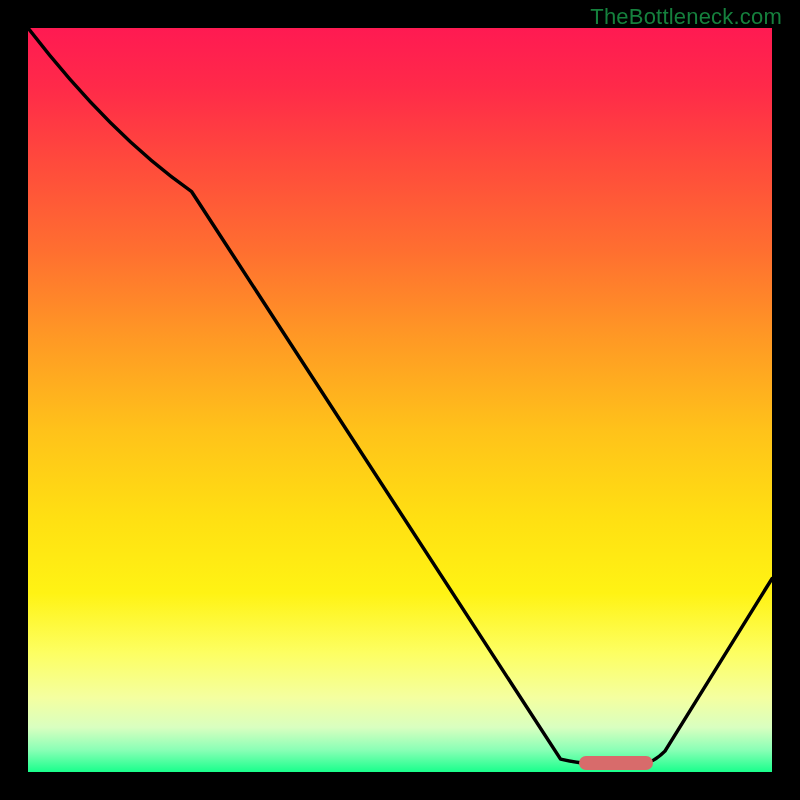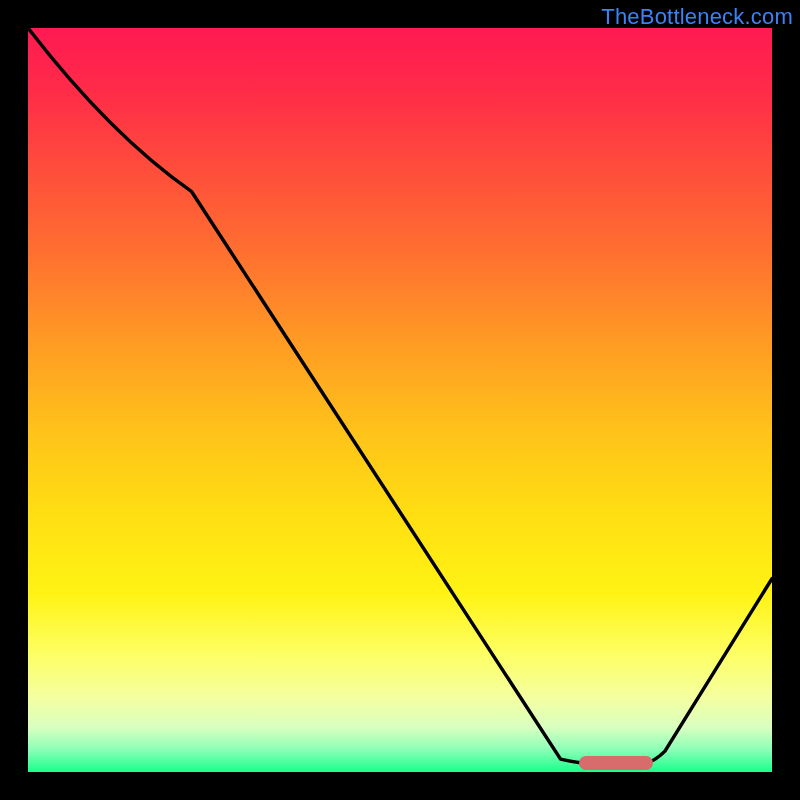--- a/index.html
+++ b/index.html
@@ -13,22 +13,22 @@
   }
   .frame {
     position: relative;
     width: 800px;
     height: 800px;
     background: #000;
   }
   .watermark {
     position: absolute;
     top: 4px;
-    right: 7px;
-    color: #3b82f6;
+    right: 18px;
+    color: #15803d;
     font-size: 22px;
     letter-spacing: 0.2px;
     font-weight: 500;
     z-index: 20;
   }
   .plot-area {
     position: absolute;
     left: 28px;
     top: 28px;
     width: 744px;

